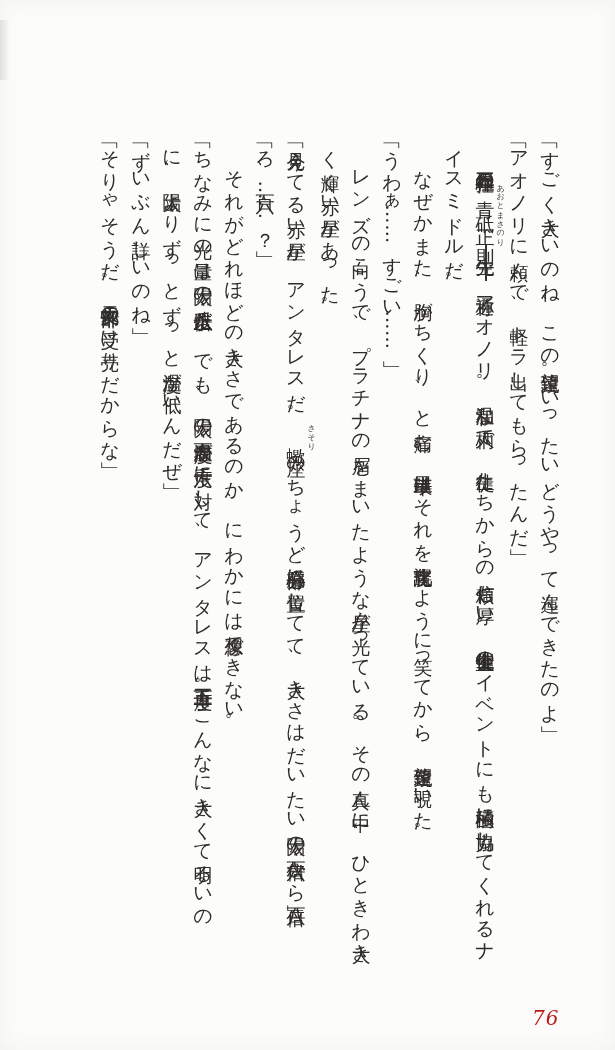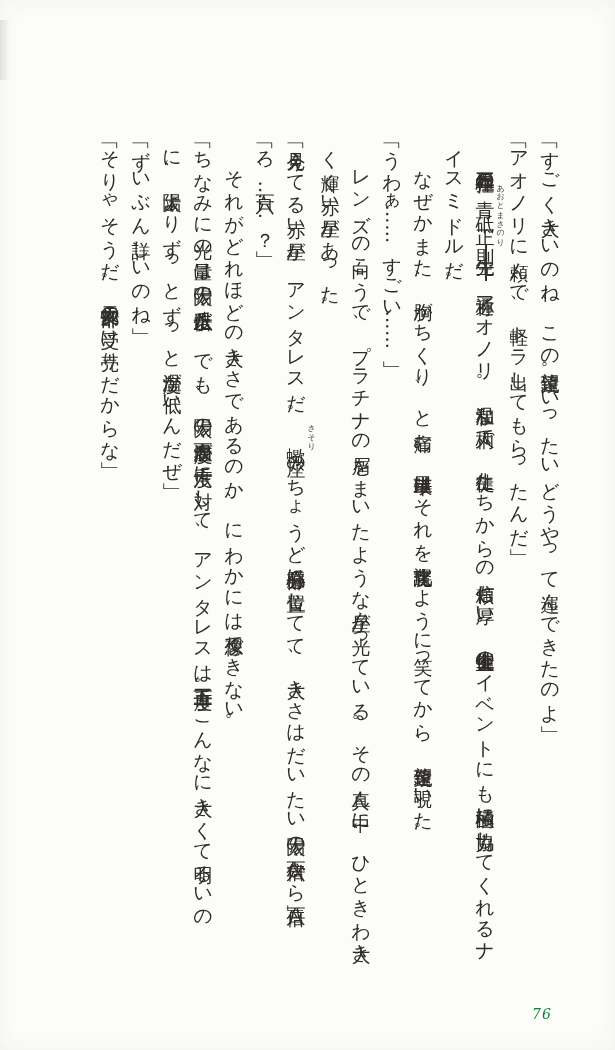--- a/index.html
+++ b/index.html
@@ -64,23 +64,23 @@
     display: inline-block;
     width: 2px;
     height: 37px;
     margin: 1px 8px;
     background: #35332f;
   }
   .page-number {
     position: absolute;
     left: 532px;
     top: 1006px;
-    font-size: 14px;
+    font-size: 20px;
     font-style: italic;
-    color: #15803d;
+    color: #b91c1c;
     letter-spacing: 1px;
     font-family: "DejaVu Serif", "Liberation Serif", serif;
   }
 </style>
 </head>
 <body>
 
 <div class="viewport">
   <div class="sheet"></div>
   <div class="edge-smudge"></div>

